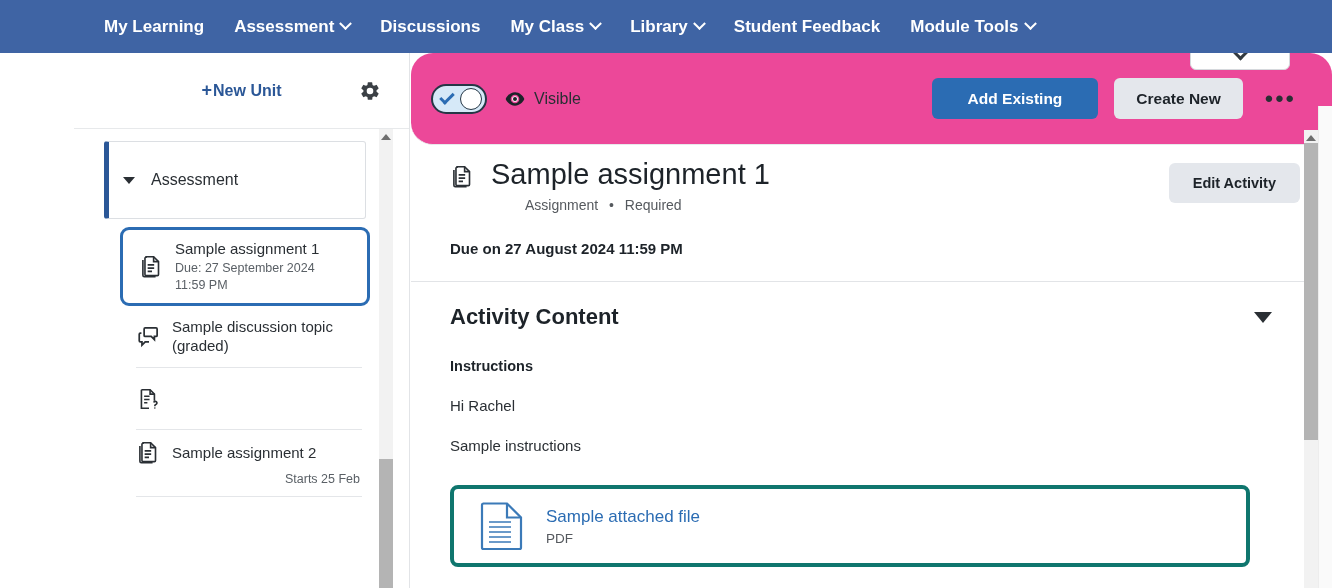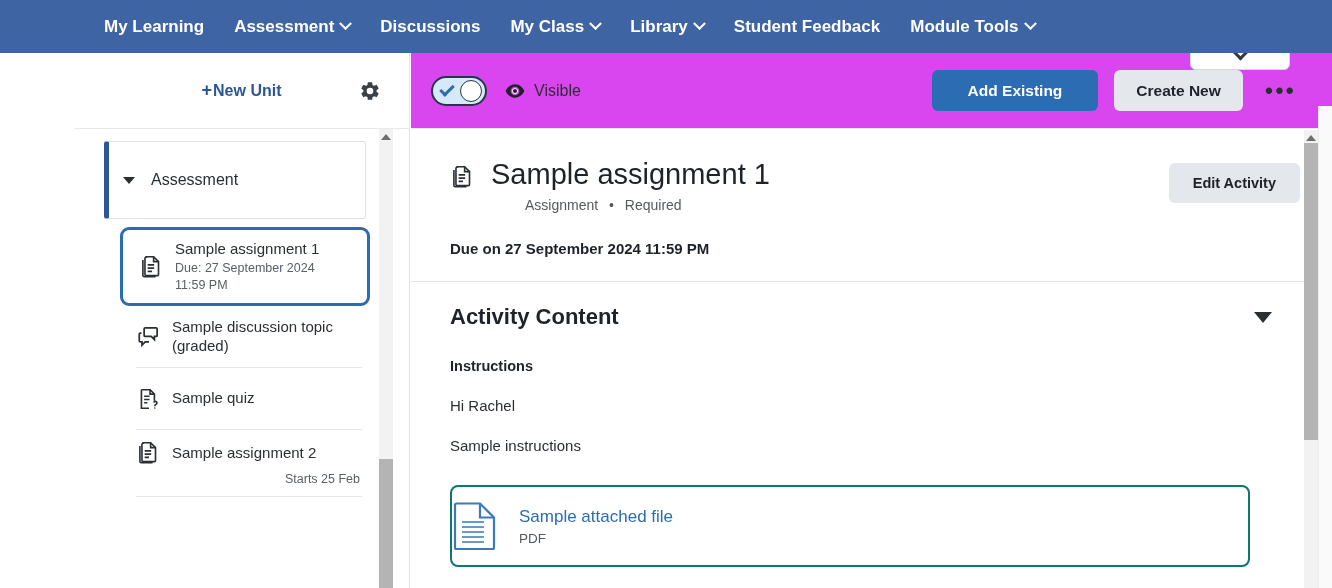--- a/index.html
+++ b/index.html
@@ -137,25 +137,26 @@
     border-left: 5px solid transparent;
     border-right: 5px solid transparent;
     border-bottom: 6px solid #6e6e6e;
   }
   .sb-thumb { position: absolute; background: #b4b4b4; width: 14px; left: 0; }
 
   
   .right-col { position: absolute; top: 0; left: 411px; width: 921px; height: 535px; background: #ffffff; }
 
   .toolbar {
-    height: 76px;
+    height: 92px;
     display: flex; align-items: center;
     padding-left: 20px; padding-right: 32px;
     border-bottom: 1px solid #e7e9eb;
-    background: #d946ef;
+    background: #ec4899;
+    border-radius: 22px;
   }
   .toggle {
     width: 56px; height: 30px;
     border: 2px solid #253746;
     border-radius: 16px;
     background: #d6e9f8;
     display: flex; align-items: center; justify-content: space-between;
     padding: 0 3px;
     cursor: pointer;
   }
@@ -203,23 +204,24 @@
     border-right: 9px solid transparent;
     border-top: 11px solid #2a2f34;
     cursor: pointer;
   }
   .instr-label { font-size: 14.5px; font-weight: bold; color: #1d2329; margin: 28px 0 0 39px; }
   .body-text { font-size: 15px; color: #2a2f34; margin: 23px 0 0 39px; }
 
   .file-card {
     margin: 31px 0 0 39px;
     width: 800px; height: 82px;
-    border: 2px solid #0f766e;
+    border: 4px solid #0f766e;
     border-radius: 8px;
     display: flex; align-items: center;
+    padding-left: 25px;
     background: #fff;
     cursor: pointer;
   }
   .file-icon { margin-right: 21px; line-height: 0; }
   .file-name { font-size: 17px; color: #2b6cb3; line-height: 1.2; }
   .file-type { font-size: 13.5px; color: #55595e; margin-top: 4px; }
 
   .edit-btn-wrap { position: absolute; top: 33px; right: 32px; }
   .btn-edit { background: #e4e7ec; color: #1d2329; height: 40px; padding: 0 24px; border: none; border-radius: 6px;
               font-family: "Liberation Sans", sans-serif; font-size: 14.5px; font-weight: bold; cursor: pointer; }
@@ -325,23 +327,20 @@
       <div class="item-row">
         <span class="item-icon">
           <svg width="26" height="26" viewBox="0 0 24 24" fill="none" stroke="#2a2f34" stroke-width="1.5">
             <path d="M5 3.5h8l4 4v6"></path>
             <path d="M5 3.5v17h7"></path>
             <path d="M13 3.5V7.5H17"></path>
             <path d="M7.5 9.5h5M7.5 12.5h5M7.5 15.5h3"></path>
             <path d="M16.4 15.2a1.5 1.5 0 1 1 1.9 1.9c-.5.2-.9.6-.9 1.2v.3"></path>
             <circle cx="17.4" cy="20.4" r="0.7" fill="#2a2f34" stroke="none"></circle>
           </svg>
-        </span>
-        <span class="item-text">
-          <div class="item-title">Sample quiz</div>
         </span>
       </div>
 
       <div class="item-row" style="display:block;">
         <div style="display:flex;align-items:center;">
           <span class="item-icon">
             <svg width="26" height="26" viewBox="0 0 24 24" fill="none" stroke="#2a2f34" stroke-width="1.5">
               <path d="M6.5 2.5h7l4.5 4.5v12a1 1 0 0 1-1 1H6.5a1 1 0 0 1-1-1v-15a1 1 0 0 1 1-1z"></path>
               <path d="M13.5 2.5V7H18"></path>
               <path d="M8 10h6M8 13h6M8 16h4"></path>
@@ -400,21 +399,21 @@
           </span>
           <h1 class="act-title">Sample assignment 1</h1>
         </div>
         <div class="act-meta">
           <span>Assignment</span>
           <span class="dot">•</span>
           <span>Required</span>
         </div>
       </div>
 
-      <div class="act-due">Due on 27 September 2024 11:59 PM</div>
+      <div class="act-due">Due on 27 August 2024 11:59 PM</div>
       <div class="hr"></div>
 
       <div class="sec-head">
         <span class="sec-title">Activity Content</span>
         <span class="tri-big"></span>
       </div>
 
       <div class="instr-label">Instructions</div>
       <div class="body-text">Hi Rachel</div>
       <div class="body-text">Sample instructions</div>

